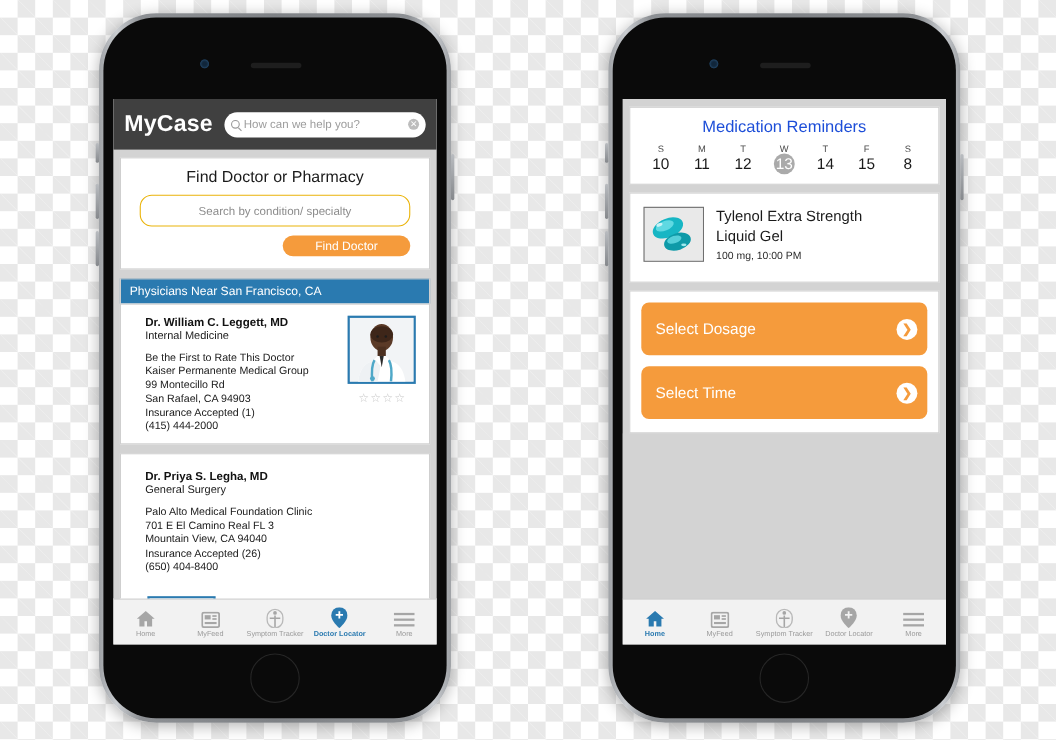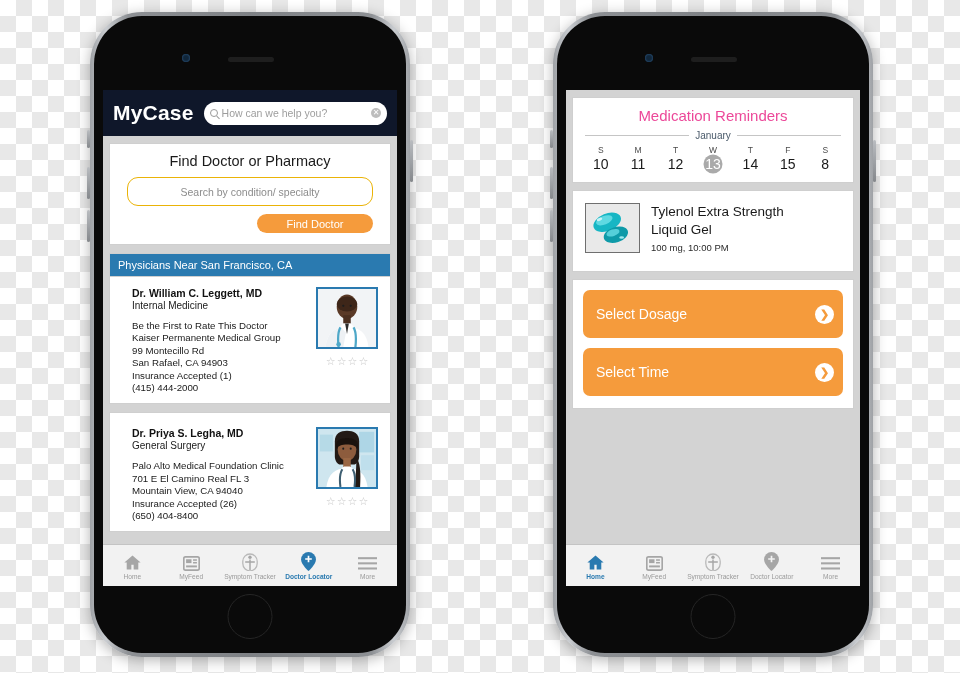--- a/index.html
+++ b/index.html
@@ -76,21 +76,21 @@
     position: absolute;
     left: 9px; top: 74px;
     width: 294px; height: 496px;
     background: #d3d3d3;
     overflow: hidden;
     display: flex; flex-direction: column;
   }
 
   
   .appbar {
-    background: #0f172a;
+    background: #404040;
     height: 46px;
     display: flex; align-items: center;
     padding: 1px 10px;
     flex: none;
   }
   .brand {
     color: #ffffff;
     font-size: 21px; font-weight: bold;
     letter-spacing: .2px;
   }
@@ -183,39 +183,39 @@
   }
   .doc-card {
     background: #ffffff;
     border: 1px solid #cfcfcf;
     margin: 0 6px;
     padding: 10px 10px 9px 22px;
     display: flex;
     gap: 20px;
     position: relative;
   }
-  .doc-card.second { margin-top: 8px; padding-top: 14px; }
+  .doc-card.second { margin-top: 8px; padding-top: 14px; flex-direction: column; }
   .doc-info { flex: 1; min-width: 0; }
   .doc-name { font-size: 10.5px; font-weight: bold; color: #111; }
   .doc-spec { font-size: 10px; color: #1a1a1a; margin-top: 1px; }
   .doc-lines { margin-top: 9px; }
   .doc-lines div { font-size: 9.7px; color: #1a1a1a; line-height: 1.28; white-space: nowrap; }
   .doc-right { width: 66px; flex: none; display: flex; flex-direction: column; align-items: center; }
   .photo {
     width: 62px; height: 62px;
     border: 2px solid #2a7ab0;
     background: #e9eef2;
     position: relative; overflow: hidden;
   }
   .photo svg { display: block; width: 100%; height: 100%; }
   .stars { margin-top: 6px; display: flex; gap: 1px; font-size: 11px; color: #c9c9c9; letter-spacing: 0px; }
 
   
   .med-title {
-    text-align: center; font-size: 15px; color: #ec4899;
+    text-align: center; font-size: 15px; color: #1d4ed8;
     padding: 9px 0 6px;
   }
   .month-row {
     display: flex; align-items: center; gap: 6px;
     padding: 0 12px 4px;
   }
   .month-row .line { flex: 1; height: 1px; background: #c5c5c5; }
   .month-row .mname { font-size: 10px; color: #4a5a6a; }
   .dow-row, .day-row {
     display: flex; padding: 0 9px;
@@ -481,25 +481,20 @@
       <div class="speaker"></div>
       <div class="homebtn"></div>
 
       <div class="screen">
 
 
         <div class="body">
 
           <div class="card">
             <div class="med-title">Medication Reminders</div>
-            <div class="month-row">
-              <span class="line"></span>
-              <span class="mname">January</span>
-              <span class="line"></span>
-            </div>
             <div class="dow-row">
               <span>S</span>
               <span>M</span>
               <span>T</span>
               <span>W</span>
               <span>T</span>
               <span>F</span>
               <span>S</span>
             </div>
             <div class="day-row">

